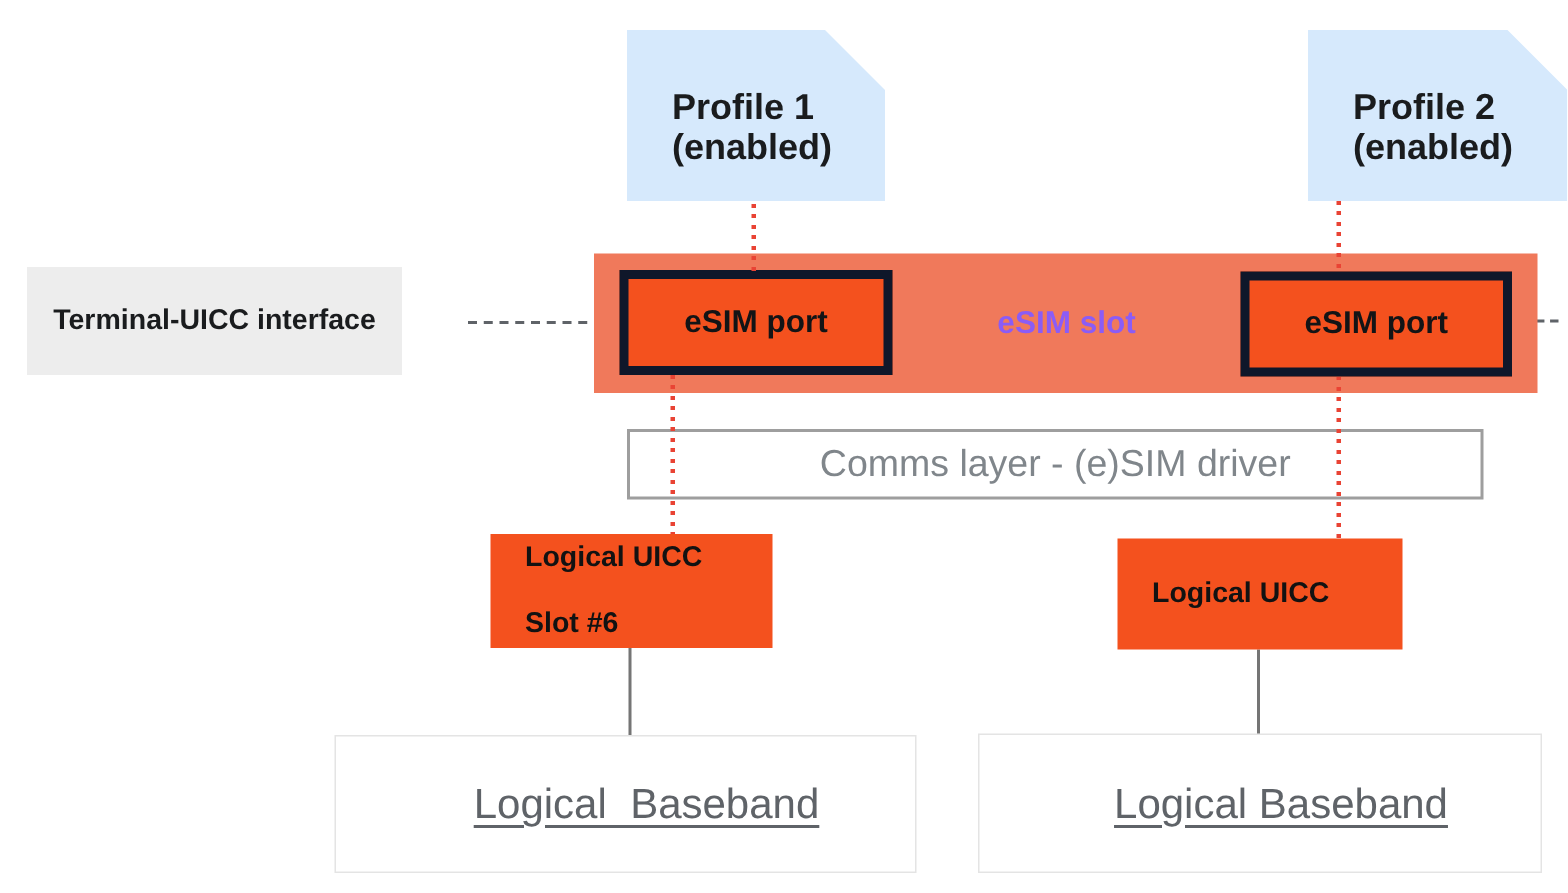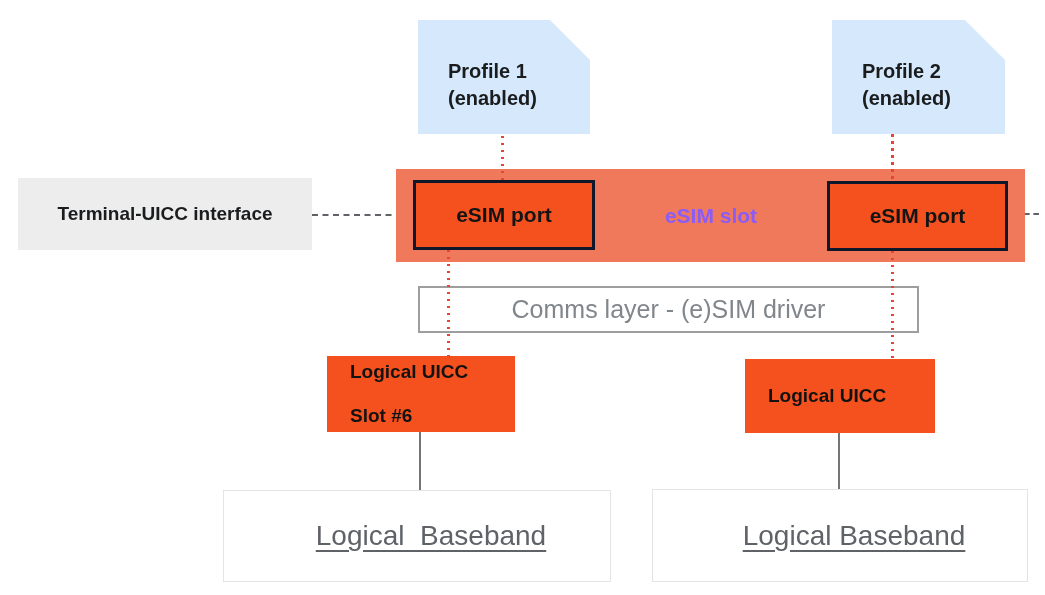--- a/index.html
+++ b/index.html
@@ -17,72 +17,72 @@
   .profile {
     position: absolute;
     background: var(--profile_bg);
     clip-path: polygon(0 0, calc(100% - 40px) 0, 100% 40px, 100% 100%, 0 100%);
     display: flex;
     flex-direction: column;
     justify-content: center;
     padding-left: 30px;
     padding-top: 16px;
     font-weight: bold;
-    font-size: 20px;
+    font-size: 24px;
     line-height: 27px;
     color: #1a1c1e;
   }
   #profile1 { left: 418px; top: 20px; width: 172px; height: 114px; }
-  #profile2 { left: 832px; top: 20px; width: 173px; height: 114px; }
+  #profile2 { left: 872px; top: 20px; width: 173px; height: 114px; }
 
   
   .slot {
     position: absolute;
     left: 396px; top: 169px; width: 629px; height: 93px;
     background: var(--slot_bg);
   }
   .slot-label {
     position: absolute;
     left: 597px; top: 169px; width: 228px; height: 93px;
     display: flex; align-items: center; justify-content: center;
     font-weight: bold; font-size: 21px; color: #8b5cf6;
     z-index: 2;
   }
   .port {
     position: absolute;
     background: var(--port_bg);
-    border: 3px solid #0f172a;
+    border: 6px solid #0f172a;
     display: flex; align-items: center; justify-content: center;
     font-weight: bold; font-size: 21px; color: #131416;
     z-index: 2;
   }
   #port1 { left: 413px; top: 180px; width: 182px; height: 70px; }
   #port2 { left: 827px; top: 181px; width: 181px; height: 70px; }
 
   
   .interface-box {
     position: absolute;
-    left: 18px; top: 178px; width: 294px; height: 72px;
+    left: 18px; top: 178px; width: 250px; height: 72px;
     background: var(--interface_bg);
     display: flex; align-items: center; justify-content: center;
     font-weight: bold; font-size: 19px; color: #1a1c1e;
   }
 
   
   .dash-line {
     position: absolute; height: 0;
     border-top: 2px dashed var(--dash_color);
   }
   #dash-left { left: 312px; top: 214px; width: 90px; }
   #dash-right { left: 1024px; top: 213px; width: 15px; }
 
   
   .comms {
     position: absolute;
-    left: 418px; top: 286px; width: 501px; height: 47px;
+    left: 418px; top: 286px; width: 571px; height: 47px;
     background: #ffffff;
     border: 2px solid var(--comms_border);
     display: flex; align-items: center; justify-content: center;
     font-size: 25px; color: var(--comms_text);
     z-index: 1;
   }
 
   
   .uicc {
     position: absolute;

